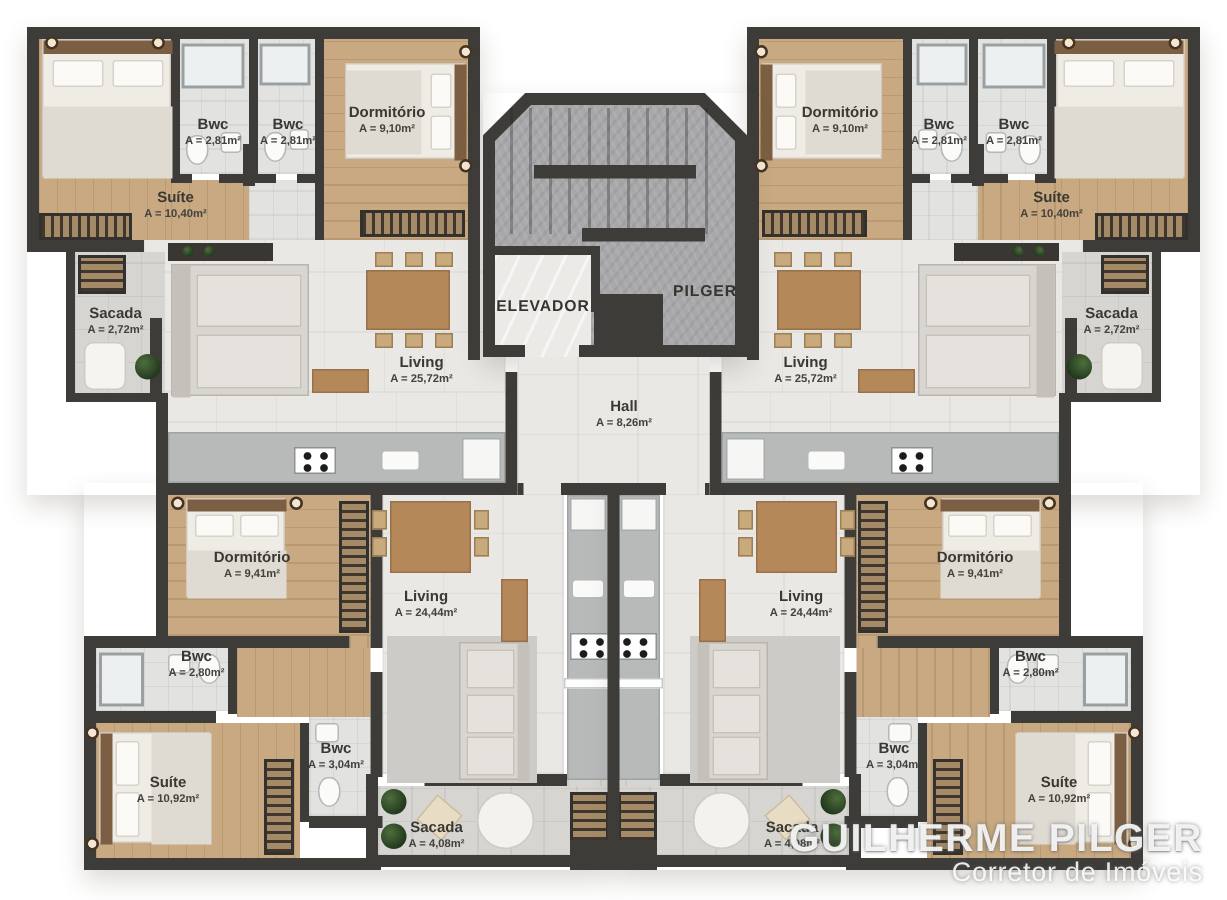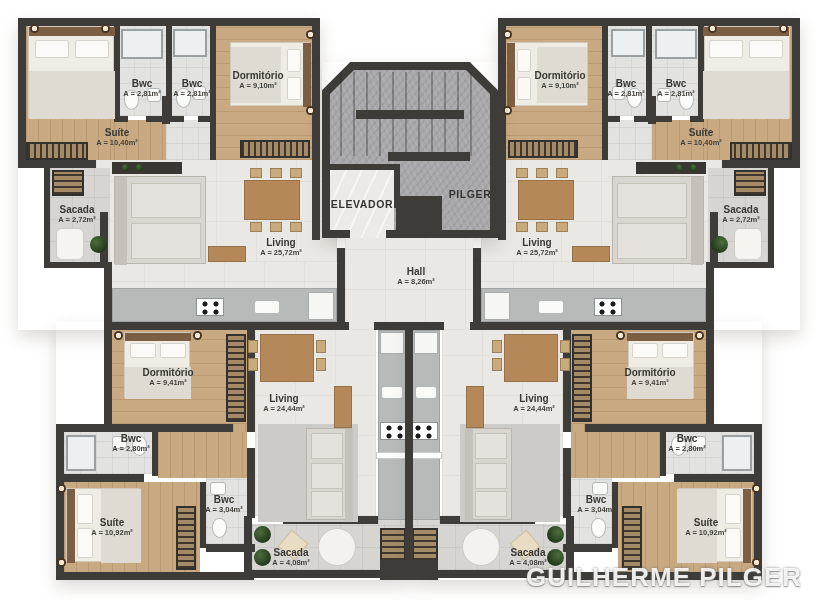--- a/index.html
+++ b/index.html
@@ -497,15 +497,16 @@
         <i>A = 10,92m²</i>
       </div>
     <div class="rl" style="left:528px;top:557px">
         <b>Sacada</b>
         <i>A = 4,08m²</i>
       </div>
   </div>
 
   <div class="wm">
     <div class="wm1">GUILHERME PILGER</div>
+    <div class="wm2">Corretor de Imóveis</div>
   </div>
 
 </div>
 
 </body></html>

